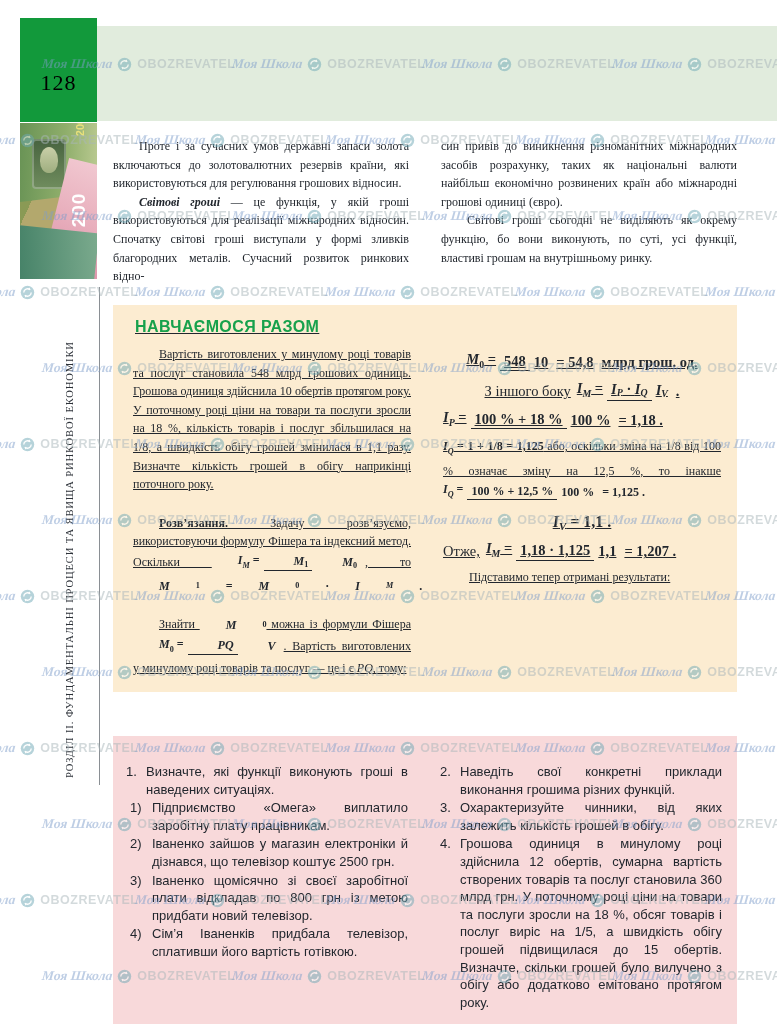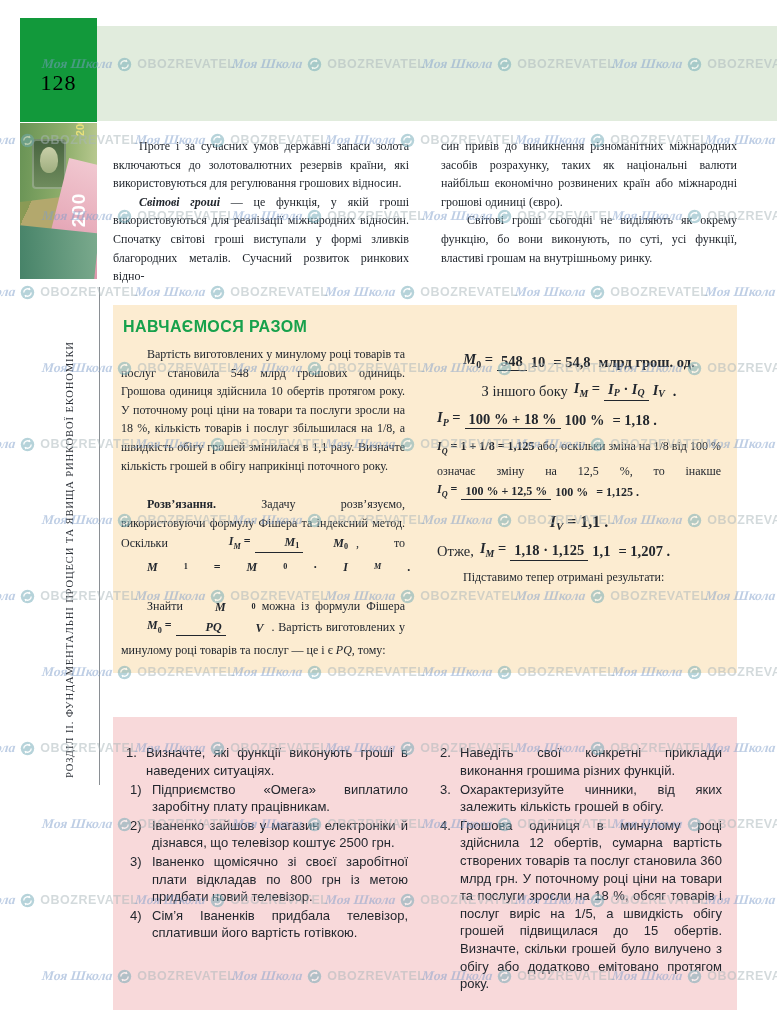--- a/index.html
+++ b/index.html
@@ -39,21 +39,21 @@
   
   .content{position:absolute;left:113px;top:137px;width:624px;}
   .cols{display:flex;gap:32px;}
   .col{flex:1 1 0;min-width:0;}
   p{margin:0;text-align:justify;font-size:12px;line-height:18.6px;}
   p.ind{text-indent:26px;}
   .intro{min-height:166px;}
   .lead-bi{font-weight:700;font-style:italic;}
 
   
-  .learn{background:#fcecd1;margin-top:2px;padding:13px 16px 14px 8px;}
+  .learn{background:#fcecd1;margin-top:2px;padding:13px 16px 14px 20px;text-decoration:underline;}
   .learn h2{margin:0 0 9px 2px;font-family:"Liberation Sans",sans-serif;
             font-size:16px;color:#17a14c;letter-spacing:.4px;}
   .learn .cols{}
   .learn p{margin-bottom:0;}
   .learn p + p{margin-top:20px;}
   sub{font-size:68%;vertical-align:-22%;}
   .frac{display:inline-flex;flex-direction:row;text-align:left;vertical-align:middle;
         margin:0 4px;line-height:1.15;}
   .frac .num{border-bottom:1.3px solid currentColor;padding:0 4px 1px;}
   .frac .den{padding:1px 4px 0;}

